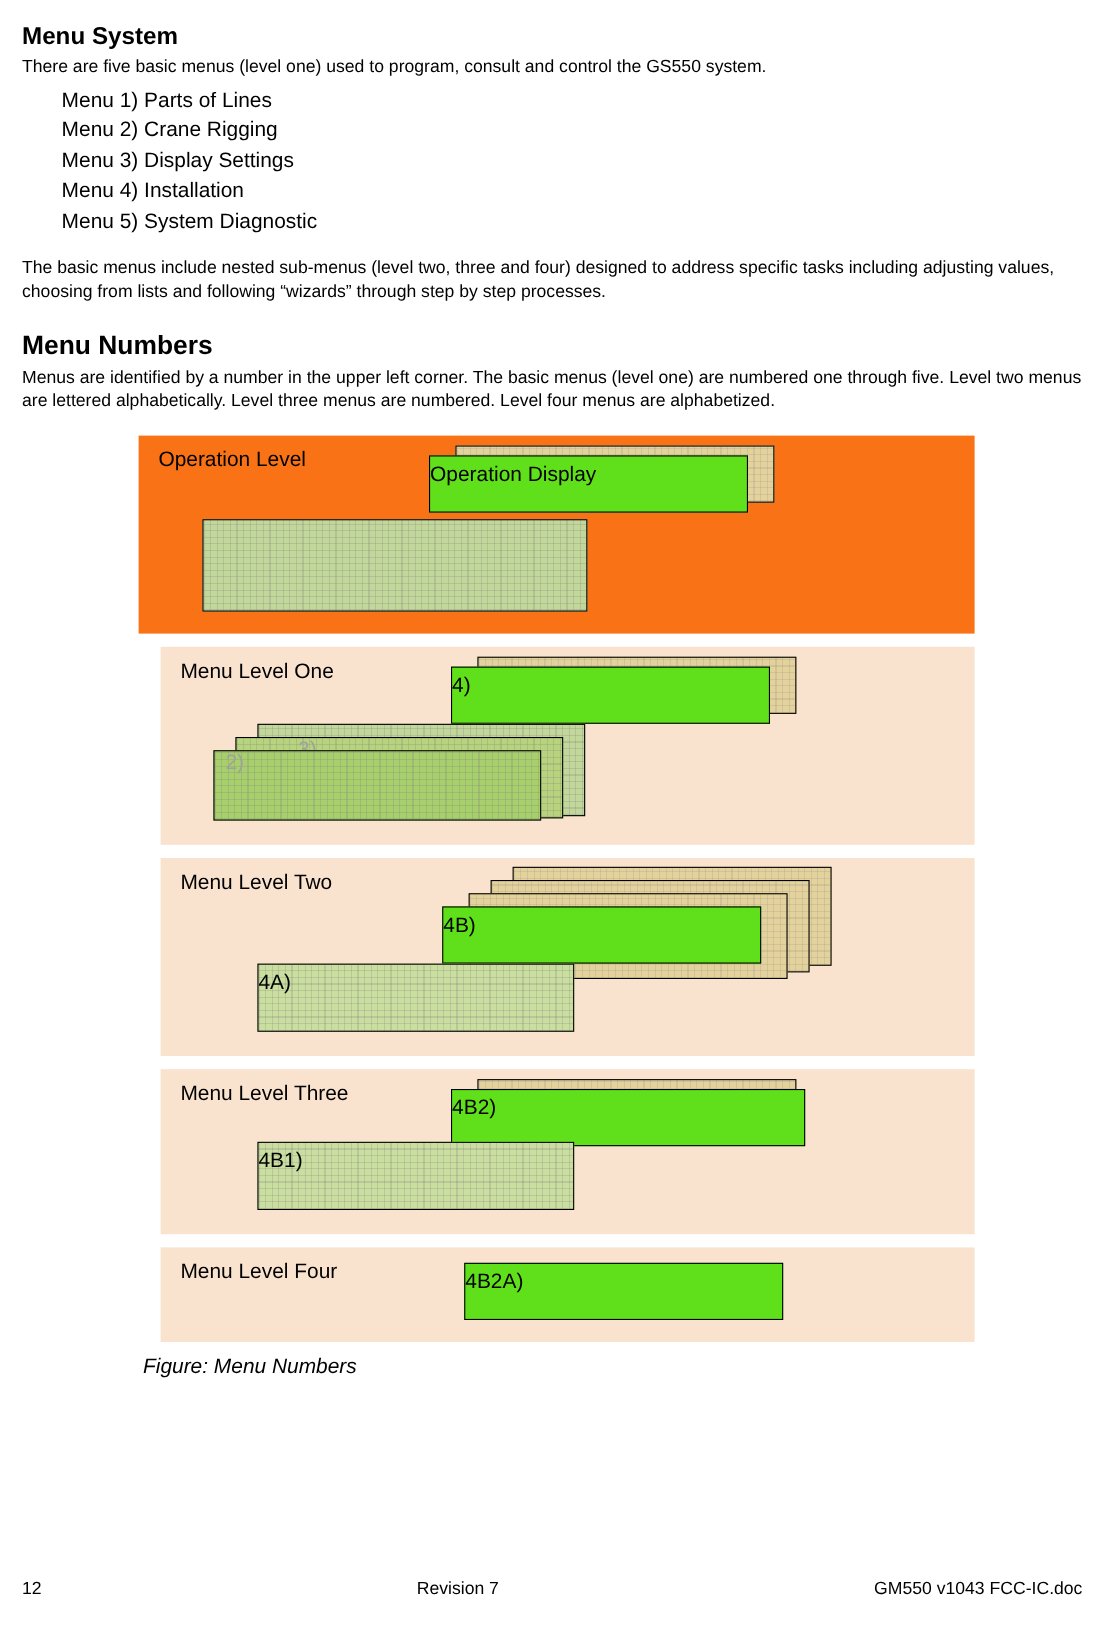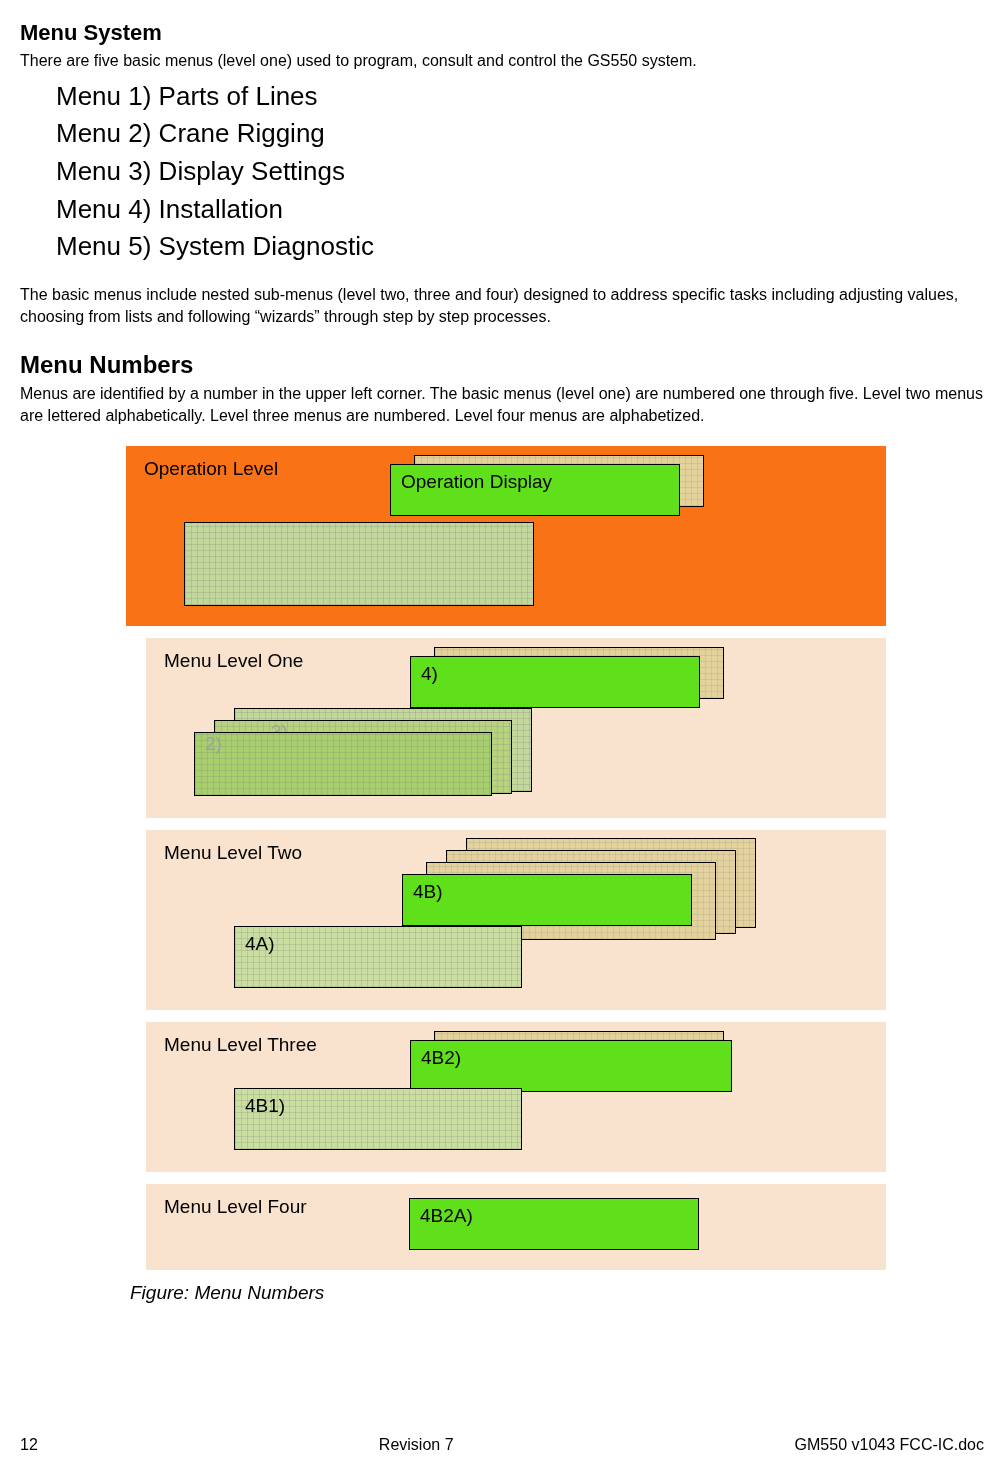--- a/index.html
+++ b/index.html
@@ -9,36 +9,36 @@
     height: 1480px;
     background: #fff;
     color: #000;
     position: relative;
     padding: 20px 20px 0 20px;
   }
   h2 { font-size: 22px; font-weight: bold; margin-bottom: 4px; }
   h3 { font-size: 24px; font-weight: bold; margin-bottom: 4px; }
   p  { font-size: 16px; line-height: 1.35; margin-bottom: 6px; }
   .menu-list { margin: 4px 0 18px 36px; }
-  .menu-list div { font-size: 26px; line-height: 1.45; }
+  .menu-list div { font-size: 19px; line-height: 1.45; }
   .figure-wrap { margin: 20px 0 0 106px; width: 760px; }
   .panel {
     position: relative;
     margin-bottom: 12px;
     padding: 12px 18px 14px 18px;
   }
   .panel-yellow { background: #f97316; height: 180px; }
   .panel-peach  { background: #f9e2ce; margin-left: 20px; }
   .panel-title  { font-size: 19px; }
 
   .box {
     position: absolute;
     border: 1.5px solid #000;
     font-size: 19px;
-    padding: 6px 10px;
+    padding: 6px 0;
   }
   .box-green  { background: #60e01a; }
   .box-mesh   {
     background-color: #c2d79a;
     background-image:
       repeating-linear-gradient(0deg , rgba(128,128,128,.25) 0 1px, transparent 1px 6px),
       repeating-linear-gradient(90deg, rgba(128,128,128,.25) 0 1px, transparent 1px 6px);
   }
   .box-tanmesh {
     background-color: #e3d29c;
@@ -117,21 +117,21 @@
 
   <div class="panel panel-peach" style="height:150px;">
     <span class="panel-title">Menu Level Three</span>
     <div class="box box-tanmesh" style="left:288px; top:9px; width:290px; height:52px;"></div>
     <div class="box box-green" style="left:264px; top:18px; width:322px; height:52px;">4B2)</div>
     <div class="box box-mesh" style="left:88px;  top:66px; width:288px; height:62px; background-color:#cadf9f;">4B1)</div>
   </div>
 
   <div class="panel panel-peach" style="height:86px;">
     <span class="panel-title">Menu Level Four</span>
-    <div class="box box-green" style="left:263px; top:14px; width:290px; height:52px;">4B2A)</div>
+    <div class="box box-green" style="left:276px; top:14px; width:290px; height:52px;">4B2A)</div>
   </div>
 
   <div class="caption">Figure: Menu Numbers</div>
 </div>
 
 
 <div class="footer">
   <span>12</span>
   <span>Revision 7</span>
   <span>GM550 v1043 FCC-IC.doc</span>

